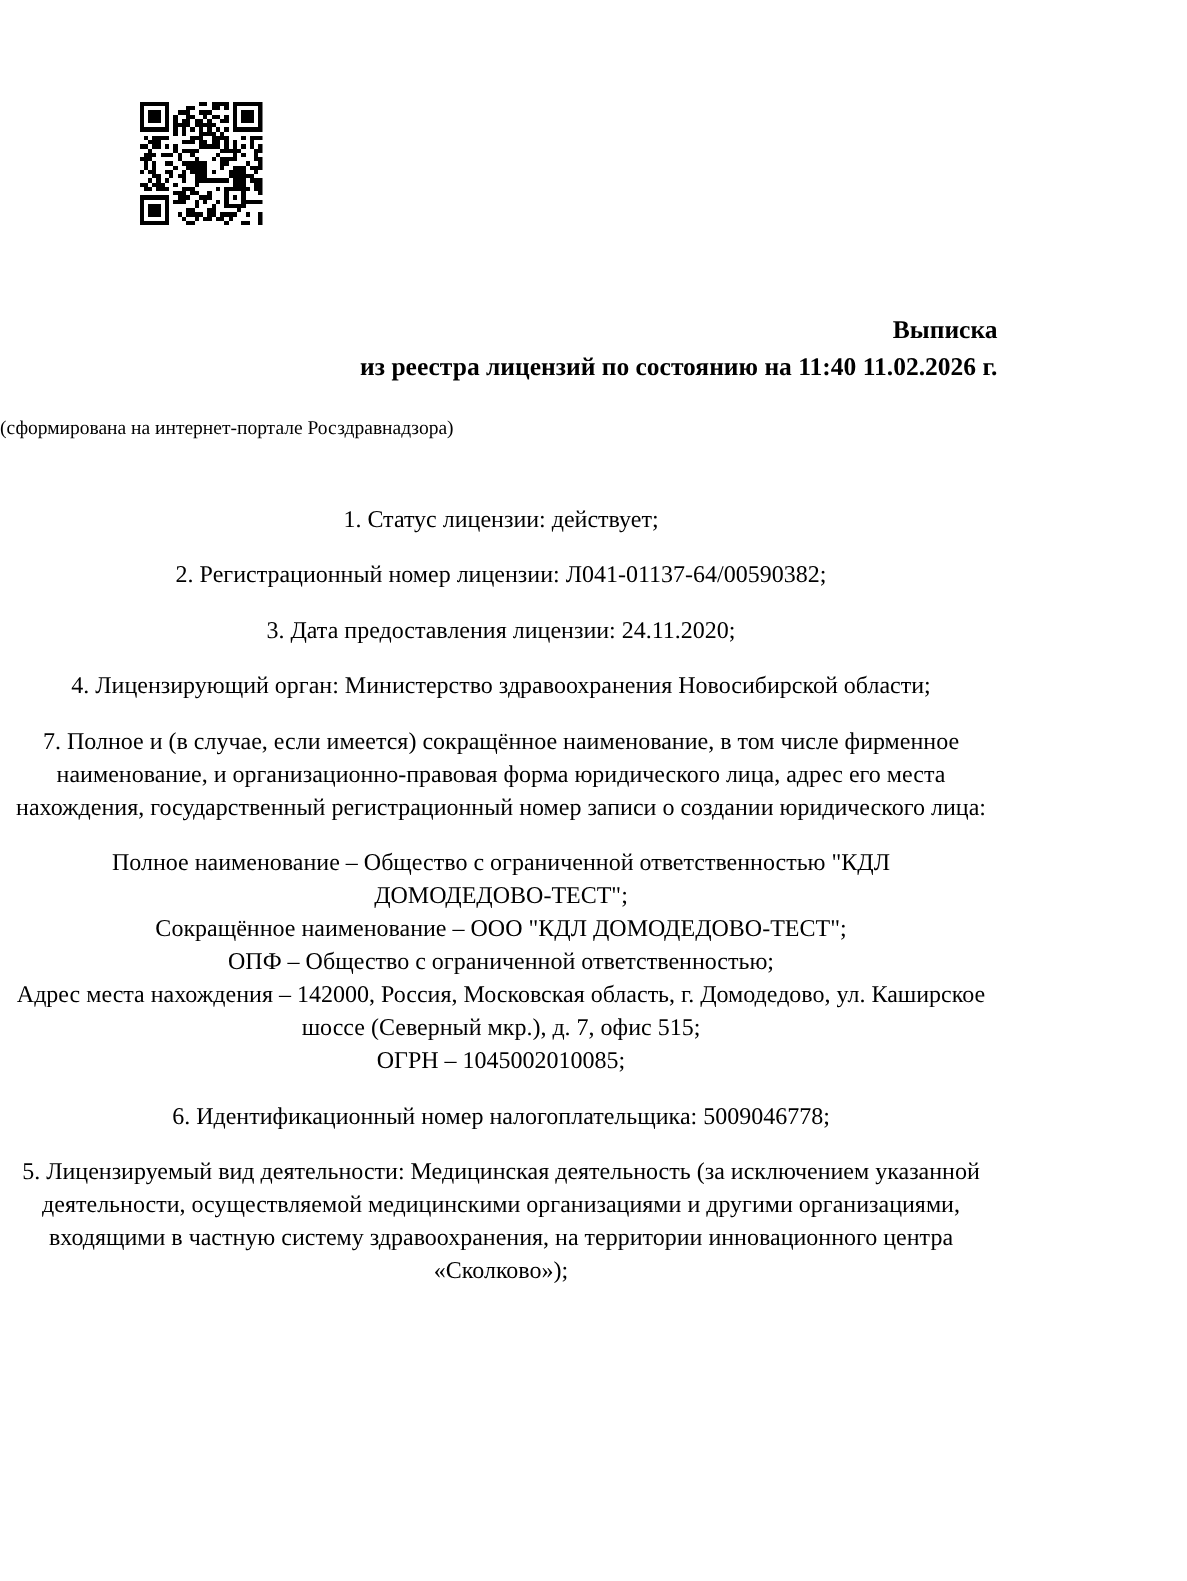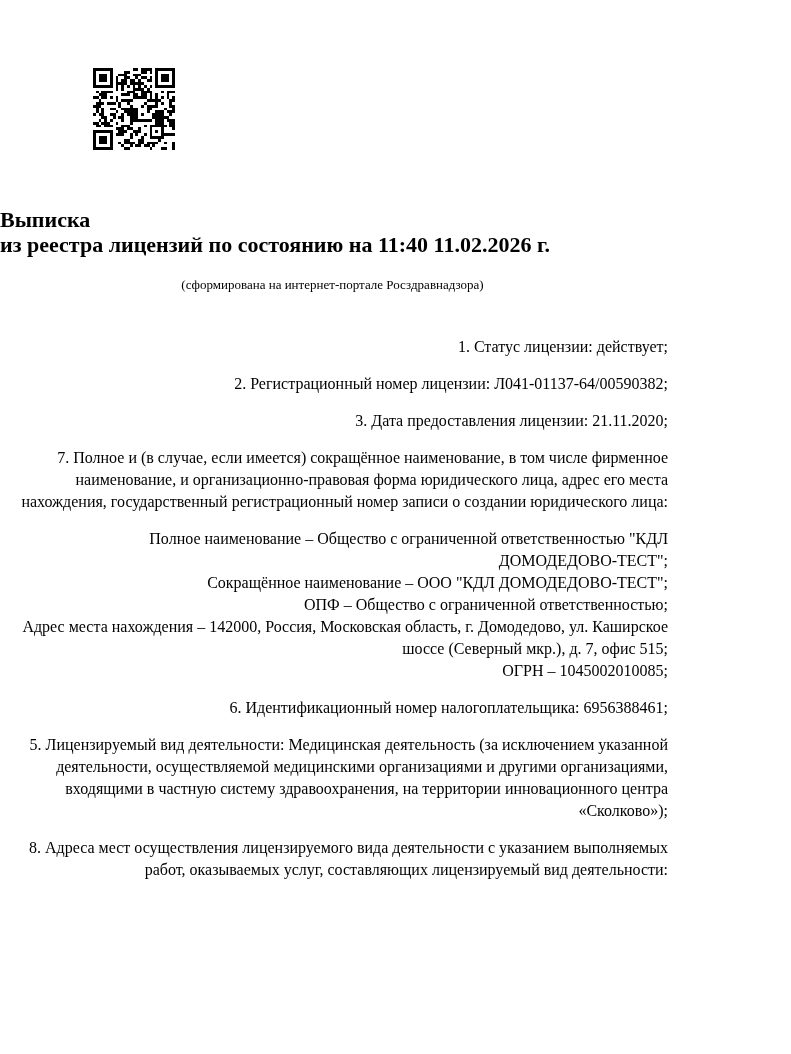--- a/index.html
+++ b/index.html
@@ -19,47 +19,47 @@
     top: 68px;
     width: 82px;
     height: 82px;
   }
   .qr svg { display: block; width: 100%; height: 100%; }
   .title {
     position: absolute;
     top: 207px;
     left: 0;
     width: 665px;
-    text-align: left;
+    text-align: right;
     font-weight: bold;
-    font-size: 22px;
+    font-size: 17px;
     line-height: 25px;
     white-space: pre-line;
   }
   .subtitle {
     position: absolute;
     top: 277px;
     left: 0;
     width: 665px;
-    text-align: center;
+    text-align: left;
     font-size: 13px;
     line-height: 16px;
   }
   .body-text {
     position: absolute;
     top: 336px;
     left: 0;
     width: 668px;
   }
   .body-text p {
     font-size: 16px;
     line-height: 22px;
     margin: 0 0 15px 0;
     white-space: pre-line;
-    text-align: right;
+    text-align: center;
   }
 </style>
 </head>
 <body>
 
 <div class="page">
 
   <div class="qr" id="qr-box">
       <svg viewBox="0 0 29 29" shape-rendering="crispEdges" fill="#000000">
         <rect x="0" y="0" width="1" height="1"></rect>
@@ -477,33 +477,32 @@
     </div>
 
   <div class="title">Выписка
 из реестра лицензий по состоянию на 11:40 11.02.2026 г.</div>
 
   <div class="subtitle">(сформирована на интернет-портале Росздравнадзора)</div>
 
   <div class="body-text">
     <p>1. Статус лицензии: действует;</p>
     <p>2. Регистрационный номер лицензии: Л041-01137-64/00590382;</p>
-    <p>3. Дата предоставления лицензии: 21.11.2020;</p>
+    <p>3. Дата предоставления лицензии: 24.11.2020;</p>
+    <p>4. Лицензирующий орган: Министерство здравоохранения Новосибирской области;</p>
     <p>7. Полное и (в случае, если имеется) сокращённое наименование, в том числе фирменное
 наименование, и организационно-правовая форма юридического лица, адрес его места
 нахождения, государственный регистрационный номер записи о создании юридического лица:</p>
     <p>Полное наименование – Общество с ограниченной ответственностью "КДЛ
 ДОМОДЕДОВО-ТЕСТ";
 Сокращённое наименование – ООО "КДЛ ДОМОДЕДОВО-ТЕСТ";
 ОПФ – Общество с ограниченной ответственностью;
 Адрес места нахождения – 142000, Россия, Московская область, г. Домодедово, ул. Каширское
 шоссе (Северный мкр.), д. 7, офис 515;
 ОГРН – 1045002010085;</p>
-    <p>6. Идентификационный номер налогоплательщика: 6956388461;</p>
+    <p>6. Идентификационный номер налогоплательщика: 5009046778;</p>
     <p>5. Лицензируемый вид деятельности: Медицинская деятельность (за исключением указанной
 деятельности, осуществляемой медицинскими организациями и другими организациями,
 входящими в частную систему здравоохранения, на территории инновационного центра
 «Сколково»);</p>
-    <p>8. Адреса мест осуществления лицензируемого вида деятельности с указанием выполняемых
-работ, оказываемых услуг, составляющих лицензируемый вид деятельности:</p>
   </div>
 
 </div>
 
 </body></html>

